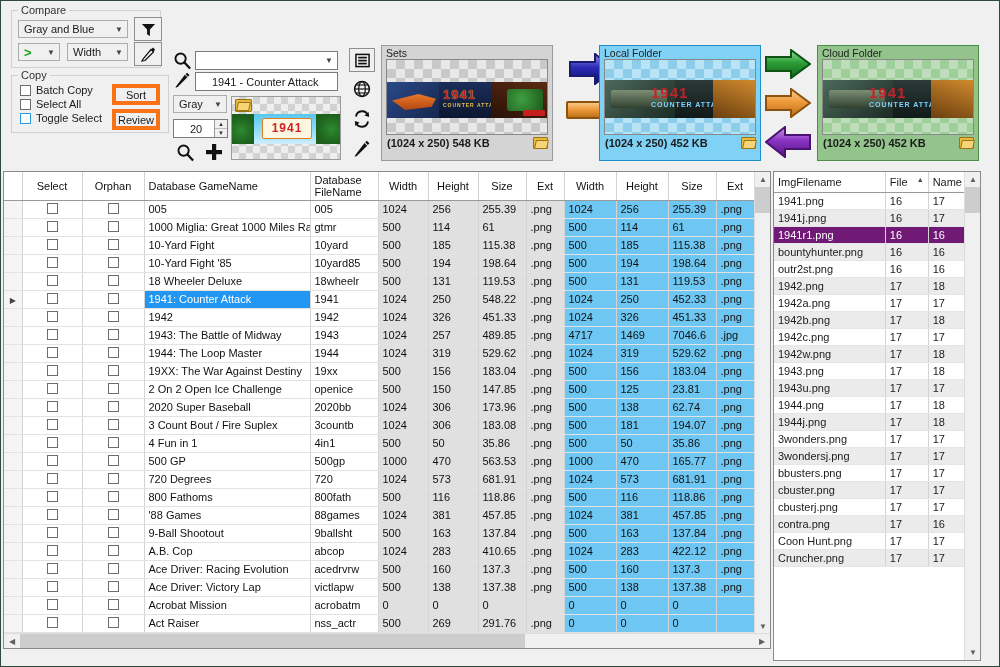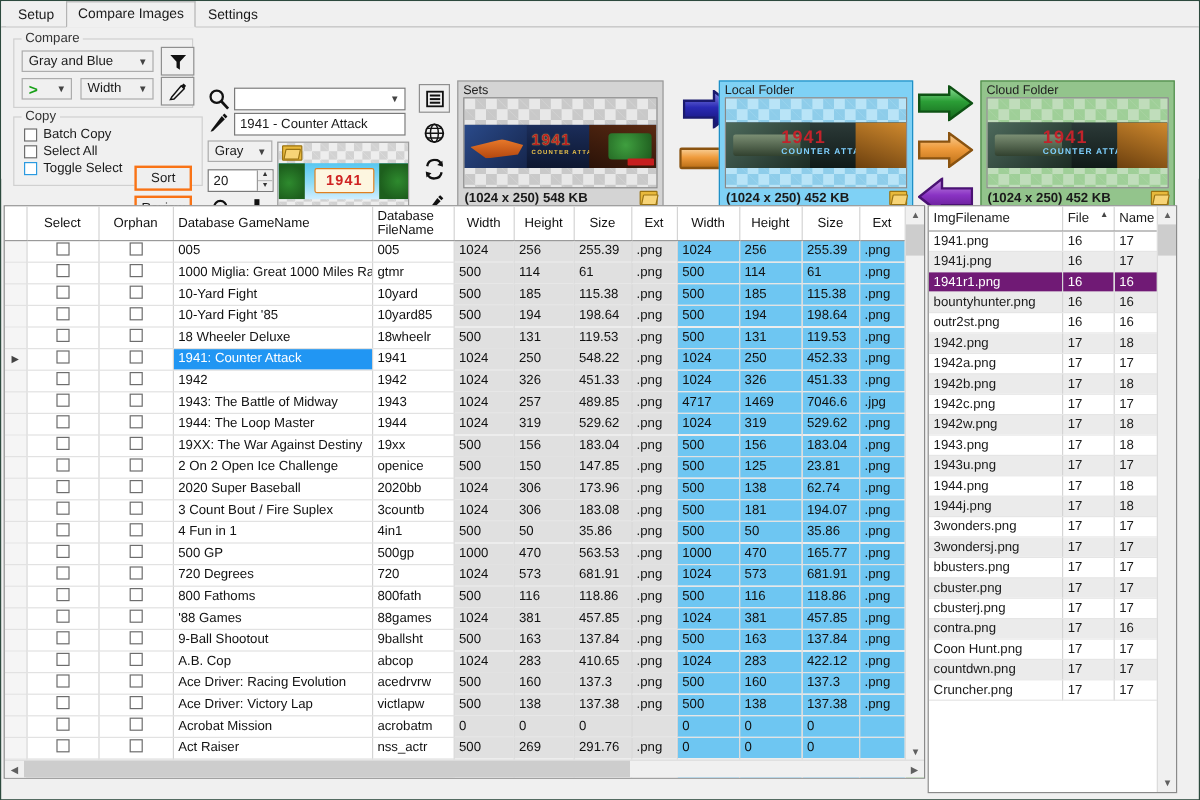--- a/index.html
+++ b/index.html
@@ -43,24 +43,24 @@
 
   select.cb, .fakecb {
     height:18px; font-size:11px; background:#f0f0f0; border:1px solid #acacac;
     color:#1a1a1a; font-family:"Liberation Sans",sans-serif; padding:0 2px;
     -webkit-appearance:none; appearance:none;
   }
   .fakecb { display:flex; align-items:center; justify-content:space-between; padding:0 4px 0 5px; }
   .fakecb .chev { font-size:8px; color:#444; }
 
   .txtbox { height:19px; background:#fff; border:1px solid #7a7a7a; font-size:11px;
-            display:flex; align-items:center; padding:0 4px; color:#1a1a1a; }
-
-  .btn { background:#efefef; border:2px solid #f97316; display:flex; align-items:center;
-         justify-content:center; font-size:11px; color:#1a1a1a;margin-top:32px; }
+            display:flex; align-items:center; padding:0 16px; color:#1a1a1a; }
+
+  .btn { background:#efefef; border:4px solid #f97316; display:flex; align-items:center;
+         justify-content:center; font-size:11px; color:#1a1a1a; }
 
   .cbrow { display:flex; align-items:center; font-size:11px; margin-bottom:2px; }
   .cbbox { width:11px; height:11px; border:1px solid #6d6d6d; background:#fff;
            margin-right:5px; }
   .cbbox.hl { border-color:#2b9ae0; }
 
   
   .iconbtn { background:#f0f0f0; border:1px solid #8f8f8f; display:flex;
              align-items:center; justify-content:center; }
   .plainicon { display:flex; align-items:center; justify-content:center; }
@@ -122,25 +122,20 @@
              font-size:8px; color:#606060; }
   .sbthumb { background:#cdcdcd; }
   .hsbthumb { background:#cdcdcd; height:14px; }
 </style>
 </head>
 <body>
 
 <div id="app">
 
 
-  <div id="tabstrip">
-    <div class="tab">Setup</div>
-    <div class="tab active">Compare Images</div>
-    <div class="tab">Settings</div>
-  </div>
 
   <div id="toolpanel">
 
     <div class="gbox" style="left:10px; top:9px; width:150px; height:58px;">
       <div class="gblabel">Compare</div>
       <div class="fakecb" style="position:absolute;left:6px;top:9px;width:110px;">
         <span>Gray and Blue</span>
         <span class="chev">▼</span>
       </div>
       <div class="fakecb" style="position:absolute;left:6px;top:32px;width:42px;">
@@ -965,25 +960,20 @@
             <td>contra.png</td>
             <td>17</td>
             <td>16</td>
           </tr>
           <tr>
             <td>Coon Hunt.png</td>
             <td>17</td>
             <td>17</td>
           </tr>
           <tr>
-            <td>countdwn.png</td>
-            <td>17</td>
-            <td>17</td>
-          </tr>
-          <tr>
             <td>Cruncher.png</td>
             <td>17</td>
             <td>17</td>
           </tr>
         </tbody>
     </table>
     <div class="vsb" style="right:0;top:0;width:16px;height:488px;">
       <div class="sbarrow">▲</div>
       <div class="sbthumb" style="height:26px;"></div>
       <div class="sbarrow" style="position:absolute;bottom:0;">▼</div>

